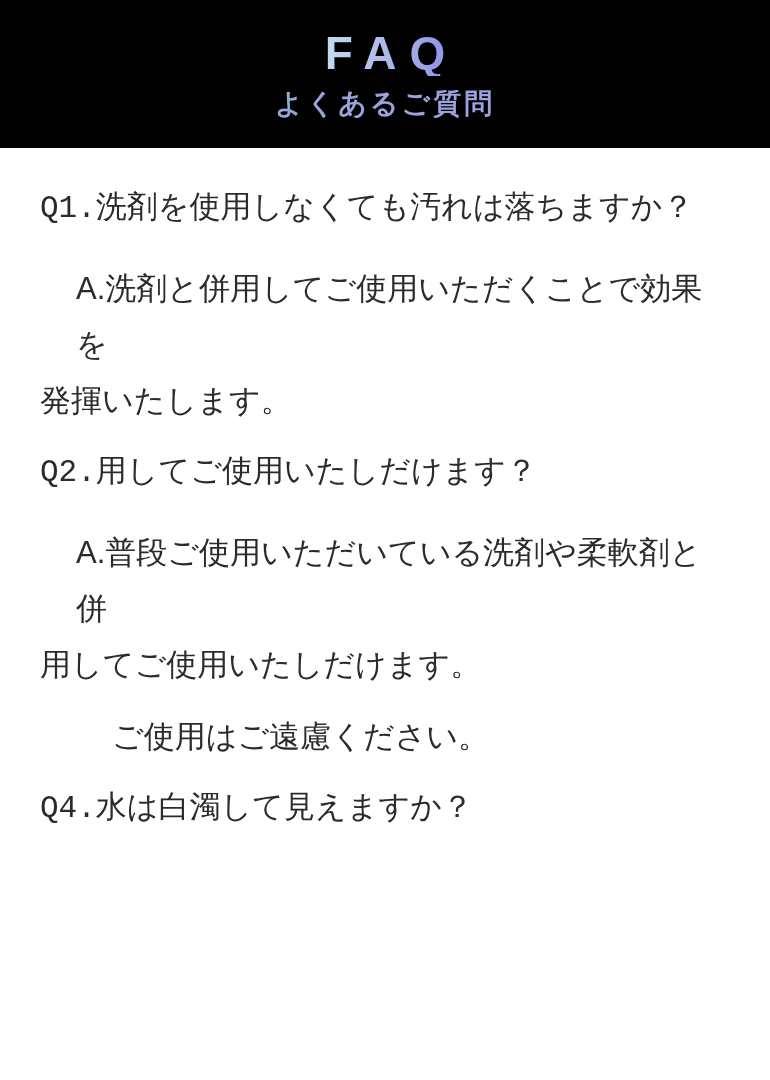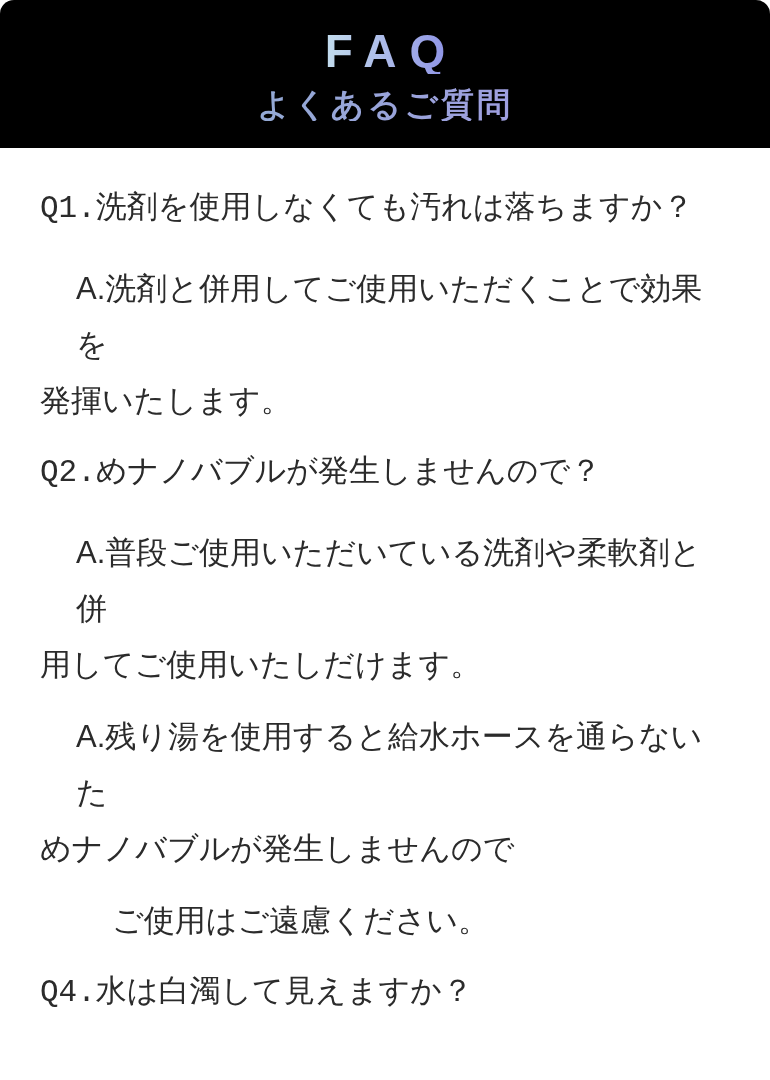--- a/index.html
+++ b/index.html
@@ -6,21 +6,20 @@
     margin: 0;
     padding: 0;
     background: #ffffff;
     font-family: "Liberation Sans", "DejaVu Sans", sans-serif;
   }
   .page {
     width: 770px;
     height: 1080px;
     background: #ffffff;
     overflow: hidden;
-    border-radius: 14px;
   }
 
   
   .faq-header {
     height: 148px;
     background: #000000;
     display: flex;
     flex-direction: column;
     align-items: center;
     justify-content: center;
@@ -37,21 +36,21 @@
   @supports ((background-clip: text) or (-webkit-background-clip: text)) {
     .faq-title {
       background: linear-gradient(90deg, #c8e4ef 0%, #a9b6e8 55%, #8a8ee6 100%);
       -webkit-background-clip: text;
       background-clip: text;
       color: transparent;
     }
   }
   .faq-subtitle {
     margin: 14px 0 0 0;
-    font-size: 33px;
+    font-size: 28px;
     font-weight: 700;
     letter-spacing: 3px;
     line-height: 1;
     color: #9aa8dc; 
   }
   @supports ((background-clip: text) or (-webkit-background-clip: text)) {
     .faq-subtitle {
       background: linear-gradient(90deg, #93a9d4 0%, #9f9fe0 100%);
       -webkit-background-clip: text;
       background-clip: text;
@@ -101,32 +100,28 @@
 
     <section class="faq-item">
       <p class="question">Q1.洗剤を使用しなくても汚れは落ちますか？</p>
       <p class="answer">
         <span class="line-first">A.洗剤と併用してご使用いただくことで効果を</span>
         <span class="line-cont">発揮いたします。</span>
       </p>
     </section>
 
     <section class="faq-item">
-      <p class="question">Q2.めナノバブルが発生しませんので？</p>
+      <p class="question">Q2.用してご使用いたしだけます？</p>
       <p class="answer">
         <span class="line-first">A.普段ご使用いただいている洗剤や柔軟剤と併</span>
         <span class="line-cont">用してご使用いたしだけます。</span>
       </p>
     </section>
 
     <section class="faq-item">
-      <p class="answer">
-        <span class="line-first">A.残り湯を使用すると給水ホースを通らないた</span>
-        <span class="line-cont">めナノバブルが発生しませんので</span>
-      </p>
       <p class="answer-note">ご使用はご遠慮ください。</p>
     </section>
 
     <section class="faq-item">
       <p class="question">Q4.水は白濁して見えますか？</p>
 
     </section>
 
   </main>
 </div>

